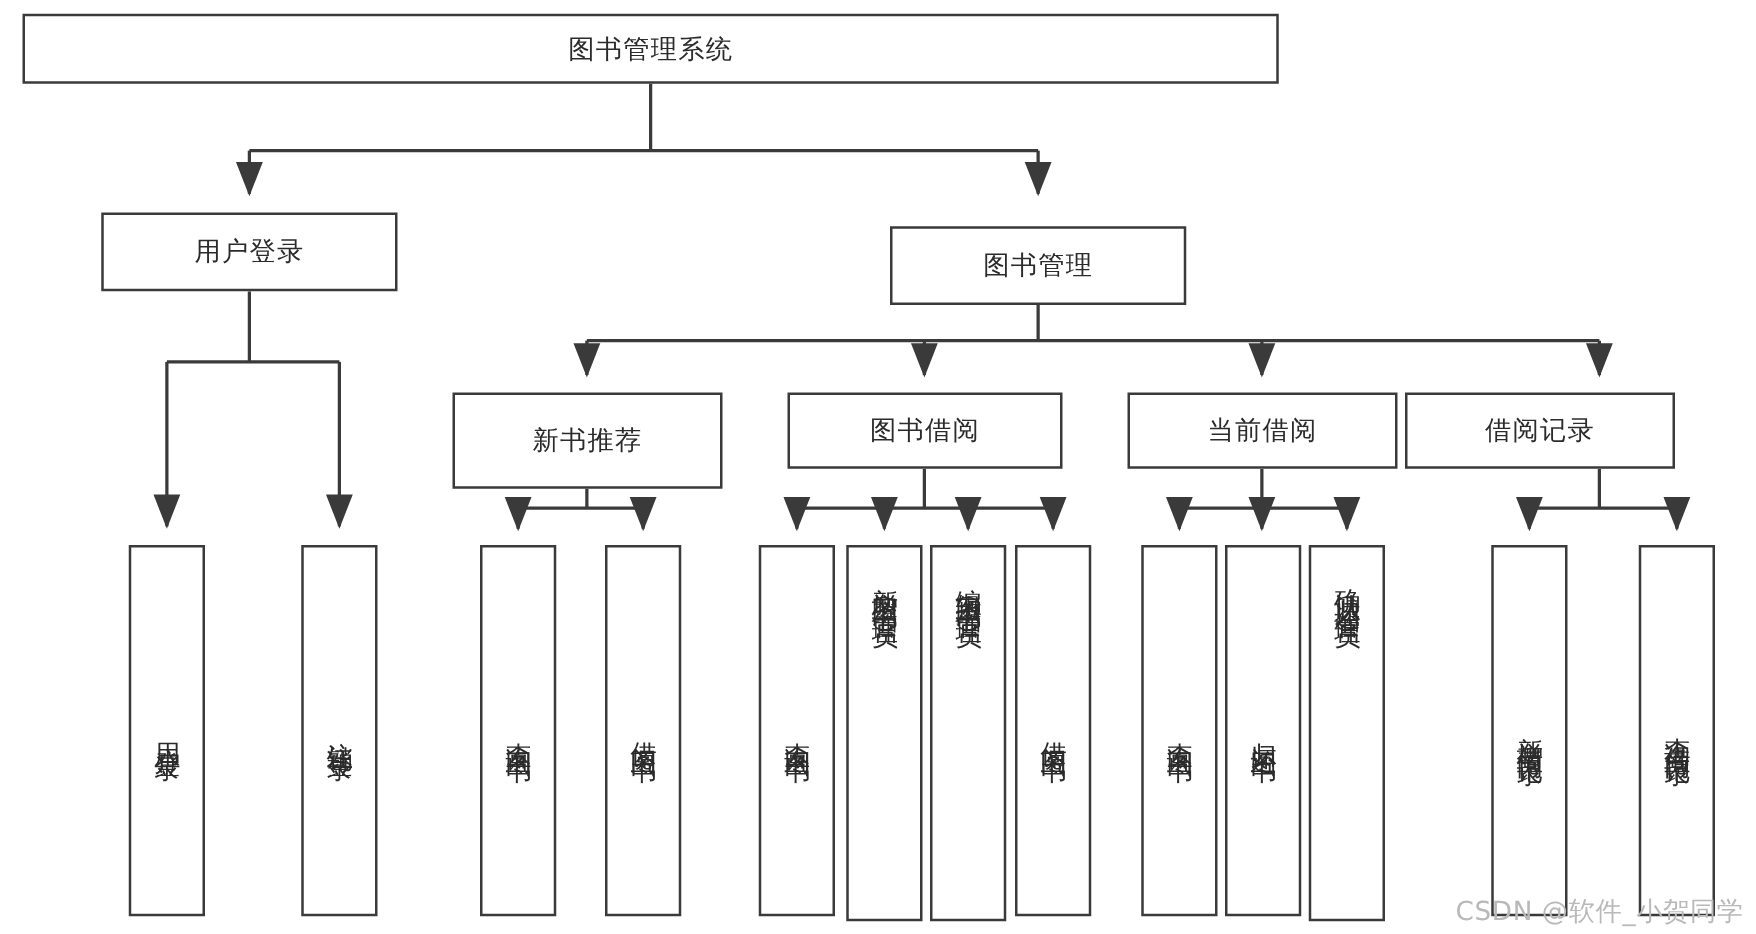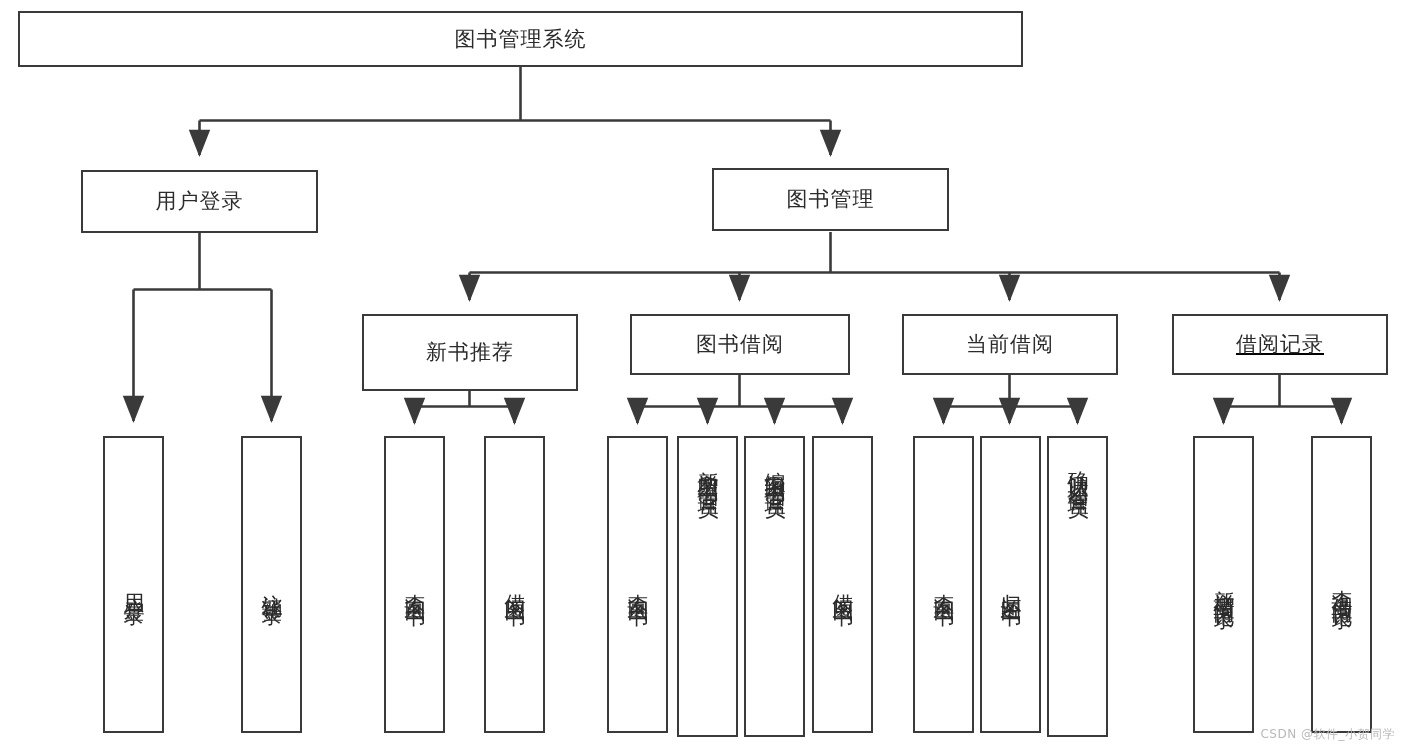--- a/index.html
+++ b/index.html
@@ -57,21 +57,21 @@
   }
   .node-box.vertical.centered {
     align-items: center;
     padding-top: 0;
   }
   .watermark {
     position: absolute;
     right: 10px;
     bottom: 4px;
     color: #b9b9b9;
-    font-size: 12px;
+    font-size: 21px;
     letter-spacing: 0.5px;
     white-space: nowrap;
     user-select: none;
   }
 </style>
 </head>
 <body>
 
 <div id="diagram-root">
 
@@ -129,34 +129,34 @@
     </g>
   </svg>
 
   <div class="node-box" style="left:18px; top:11px; width:1005px; height:56px;">
     <span class="node-label">图书管理系统</span>
   </div>
 
   <div class="node-box" style="left:81px; top:170px; width:237px; height:63px;">
     <span class="node-label">用户登录</span>
   </div>
-  <div class="node-box" style="left:712px; top:168px; width:237px; height:63px;">
+  <div class="node-box" style="left:712px; top:181px; width:237px; height:63px;">
     <span class="node-label">图书管理</span>
   </div>
 
   <div class="node-box" style="left:362px; top:314px; width:216px; height:77px;">
     <span class="node-label">新书推荐</span>
   </div>
   <div class="node-box" style="left:902px; top:314px; width:216px; height:61px;">
     <span class="node-label">当前借阅</span>
   </div>
   <div class="node-box" style="left:630px; top:314px; width:220px; height:61px;">
     <span class="node-label">图书借阅</span>
   </div>
-  <div class="node-box" style="left:1172px; top:314px; width:216px; height:61px;text-decoration:underline;">
+  <div class="node-box" style="left:1124px; top:314px; width:216px; height:61px;">
     <span class="node-label">借阅记录</span>
   </div>
 
   <div class="node-box vertical centered" style="left:103px; top:436px; width:61px; height:297px;">
     <span class="node-label">用户登录</span>
   </div>
   <div class="node-box vertical centered" style="left:241px; top:436px; width:61px; height:297px;">
     <span class="node-label">注销登录</span>
   </div>
 

